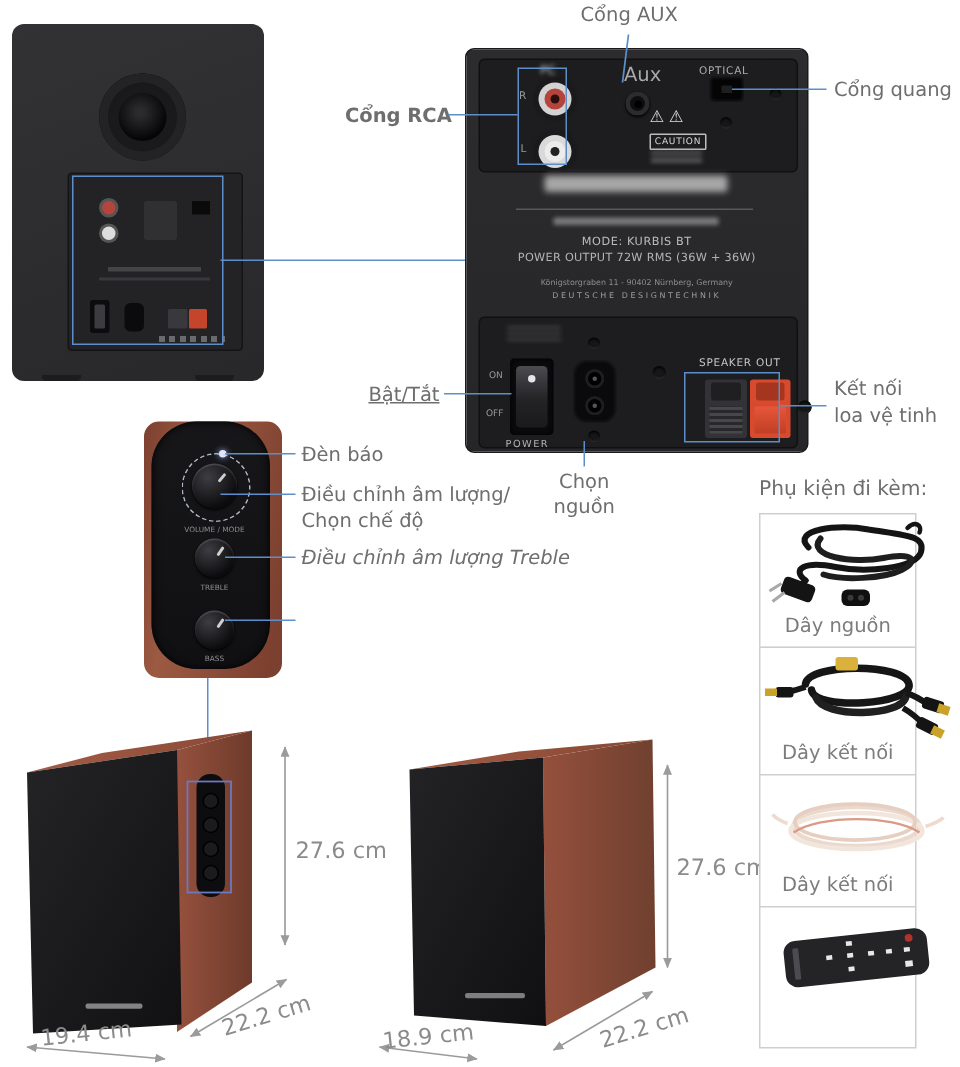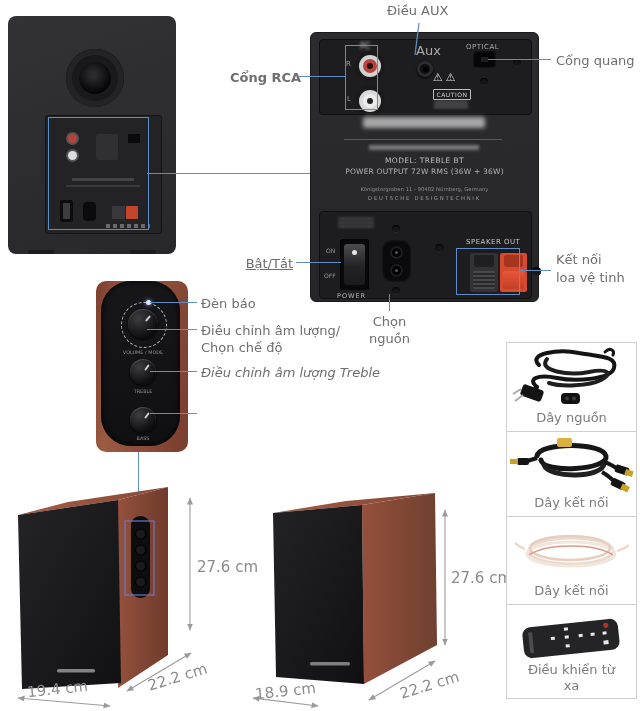--- a/index.html
+++ b/index.html
@@ -9,21 +9,21 @@
   .lbl{position:absolute;color:#6e6e6e;font-size:13px;line-height:17px;white-space:nowrap;}
   .dim{position:absolute;color:#8b8b8b;font-size:15px;white-space:nowrap;}
   .bline{position:absolute;background:#5c8fc9;}
   .bbox{position:absolute;border:1px solid #5c8fc9;}
   .tt{position:absolute;color:#b9b9b9;white-space:nowrap;}
   .blur1{filter:blur(1.5px);}
   .blur2{filter:blur(2.2px);}
   .screw{position:absolute;border-radius:50%;background:#17171a;box-shadow:inset 0 1px 2px #000, inset 0 -1px 1px #2e2e32;}
   .knob{position:absolute;border-radius:50%;background:radial-gradient(circle at 35% 30%, #3d3d42, #0c0c0e 72%);box-shadow:0 1px 2px #000, inset 0 1px 1px rgba(255,255,255,.18);}
   .notch{position:absolute;width:2px;height:7px;background:#cfcfcf;border-radius:1px;}
-  .accbox{box-sizing:border-box;width:131px;border:1px solid #cfcfcf;background:#fff;position:relative;}
+  .accbox{box-sizing:border-box;width:105px;border:1px solid #cfcfcf;background:#fff;position:relative;}
   .acclabel{position:absolute;left:0;right:0;bottom:5px;text-align:center;color:#7c7c7c;font-size:13px;line-height:16px;}
 </style>
 </head>
 <body>
 
 <div class="canvas">
 
   <div class="abs" style="left:8px;top:16px;width:168px;height:238px;background:linear-gradient(160deg,#323234,#28282a);border-radius:8px;">
 
     <div class="abs" style="left:58px;top:33px;width:58px;height:58px;border-radius:50%;background:#1a1a1c;box-shadow:inset 0 0 0 6px #232326, inset 0 2px 6px #000;">
@@ -83,21 +83,21 @@
       <div class="tt" style="left:113px;top:31px;font-size:11px;color:#dcdcdc;letter-spacing:3px;">⚠⚠</div>
       <div class="abs" style="left:113px;top:49px;width:36px;height:9px;border:1px solid #bdbdbd;border-radius:1px;display:flex;align-items:center;justify-content:center;">
         <span class="tt" style="position:static;font-size:6px;color:#d8d8d8;letter-spacing:.5px;">CAUTION</span>
       </div>
       <div class="abs blur1" style="left:114px;top:61px;width:34px;height:7px;background:repeating-linear-gradient(180deg,#8d8d8f 0 1px,transparent 1px 3px);"></div>
     </div>
 
     <div class="abs blur2" style="left:52px;top:84px;width:122px;height:11px;background:#c6c6c6;border-radius:2px;opacity:.8;"></div>
     <div class="abs" style="left:33px;top:106px;width:158px;height:1px;background:#59595c;"></div>
     <div class="abs blur1" style="left:58px;top:112px;width:110px;height:5px;background:#8e8e90;border-radius:1px;opacity:.8;"></div>
-    <div class="tt" style="left:0;top:123px;width:227px;text-align:center;font-size:7.5px;color:#bcbcbc;letter-spacing:.4px;">MODEL: TREBLE BT</div>
+    <div class="tt" style="left:0;top:123px;width:227px;text-align:center;font-size:7.5px;color:#bcbcbc;letter-spacing:.4px;">MODE: KURBIS BT</div>
     <div class="tt" style="left:0;top:134px;width:227px;text-align:center;font-size:7.5px;color:#b4b4b4;letter-spacing:.2px;">POWER OUTPUT 72W RMS (36W + 36W)</div>
     <div class="tt" style="left:0;top:152px;width:227px;text-align:center;font-size:6px;color:#8e8e90;transform:scale(.88);transform-origin:center;">Königstorgraben 11 - 90402 Nürnberg, Germany</div>
     <div class="tt" style="left:0;top:161px;width:227px;text-align:center;font-size:6px;color:#9c9c9e;letter-spacing:2px;transform:scale(.88);transform-origin:center;">DEUTSCHE DESIGNTECHNIK</div>
 
     <div class="abs" style="left:8px;top:178px;width:211px;height:86px;background:#1d1d1f;border:1px solid #101012;border-radius:4px;">
 
       <div class="abs blur1" style="left:18px;top:6px;width:36px;height:12px;background:repeating-linear-gradient(180deg,#7f7f82 0 1px,transparent 1px 4px);"></div>
 
       <div class="tt" style="left:6px;top:35px;font-size:6px;color:#9a9a9a;">ON</div>
       <div class="tt" style="left:4px;top:60px;font-size:6px;color:#9a9a9a;">OFF</div>
@@ -130,21 +130,21 @@
         <div class="abs" style="left:3px;top:18px;width:21px;height:18px;background:linear-gradient(180deg,#e6563a,#c03f25);border-radius:1px;"></div>
       </div>
       <div class="screw" style="left:212px;top:55px;width:9px;height:9px;"></div>
     </div>
   </div>
 
   <div class="bbox" style="left:456px;top:248px;width:62px;height:45px;"></div>
 
   <div class="bbox" style="left:345px;top:45px;width:31px;height:63px;"></div>
 
-  <div class="lbl" style="left:387px;top:2px;">Điều AUX</div>
+  <div class="lbl" style="left:387px;top:2px;">Cổng AUX</div>
   <div class="lbl" style="left:230px;top:69px;width:66px;text-align:right;font-weight:bold;">Cổng RCA</div>
   <div class="bline" style="left:299px;top:76px;width:46px;height:1px;"></div>
   <div class="lbl" style="left:556px;top:52px;">Cổng quang</div>
   <div class="bline" style="left:488px;top:59px;width:63px;height:1px;"></div>
   <div class="lbl" style="left:240px;top:255px;width:53px;text-align:right;text-decoration:underline;">Bật/Tắt</div>
   <div class="bline" style="left:296px;top:262px;width:45px;height:1px;"></div>
   <div class="lbl" style="left:556px;top:251px;">Kết nối</div>
   <div class="lbl" style="left:556px;top:269px;">loa vệ tinh</div>
   <div class="bline" style="left:520px;top:270px;width:31px;height:1px;"></div>
   <div class="bline" style="left:389px;top:294px;width:1px;height:17px;"></div>
@@ -252,20 +252,21 @@
     </g>
   </svg>
 
   <div class="dim" style="left:197px;top:558px;">27.6 cm</div>
   <div class="dim" style="left:147px;top:668px;transform:rotate(-17deg);">22.2 cm</div>
   <div class="dim" style="left:27px;top:680px;transform:rotate(-6deg);">19.4 cm</div>
   <div class="dim" style="left:451px;top:569px;">27.6 cm</div>
   <div class="dim" style="left:399px;top:676px;transform:rotate(-17deg);">22.2 cm</div>
   <div class="dim" style="left:255px;top:682px;transform:rotate(-6deg);">18.9 cm</div>
 
+  <div class="lbl" style="left:506px;top:318px;font-size:13.5px;">Phụ kiện đi kèm:</div>
   <div class="abs" style="left:506px;top:342px;width:131px;">
 
     <div class="accbox" style="height:90px;">
       <svg width="129" height="62" viewBox="0 0 129 62" style="position:absolute;left:0;top:2px;">
         <path d="M32,20 C20,8 52,4 72,8 C97,12 110,12 107,23 C104,34 70,37 50,33 C30,29 20,34 30,42" stroke="#141414" stroke-width="4" fill="none" stroke-linecap="round"></path>
         <path d="M40,14 C30,26 62,31 82,27 C102,23 106,29 94,35 C82,41 54,42 42,38" stroke="#1e1e1e" stroke-width="4" fill="none" stroke-linecap="round"></path>
         <path d="M98,7 C103,2 108,5 106,10" stroke="#141414" stroke-width="3" fill="none" stroke-linecap="round"></path>
         <path d="M30,42 C26,46 24,48 22,49" stroke="#141414" stroke-width="4" fill="none" stroke-linecap="round"></path>
         <rect x="14" y="42" width="22" height="12" rx="3" transform="rotate(20 25 48)" fill="#141414"></rect>
         <path d="M8,56 L16,50 M6,49 L14,44" stroke="#a8a8a8" stroke-width="2"></path>
@@ -316,18 +317,17 @@
               <rect x="58" y="26" width="4" height="3"></rect>
             <rect x="72" y="26" width="4" height="3"></rect>
               <rect x="84" y="26" width="4" height="3"></rect>
               <rect x="96" y="26" width="4" height="3"></rect>
             <rect x="58" y="35" width="4" height="3"></rect>
               <rect x="96" y="35" width="5" height="4"></rect>
           </g>
           <circle cx="100" cy="20" r="2.6" fill="#b03228"></circle>
         </g>
       </svg>
-      <div class="acclabel" style="bottom:4px;padding:0 18px;white-space:normal;">Điều khiển từ xa</div>
     </div>
 
   </div>
 
 </div>
 
 </body></html>

